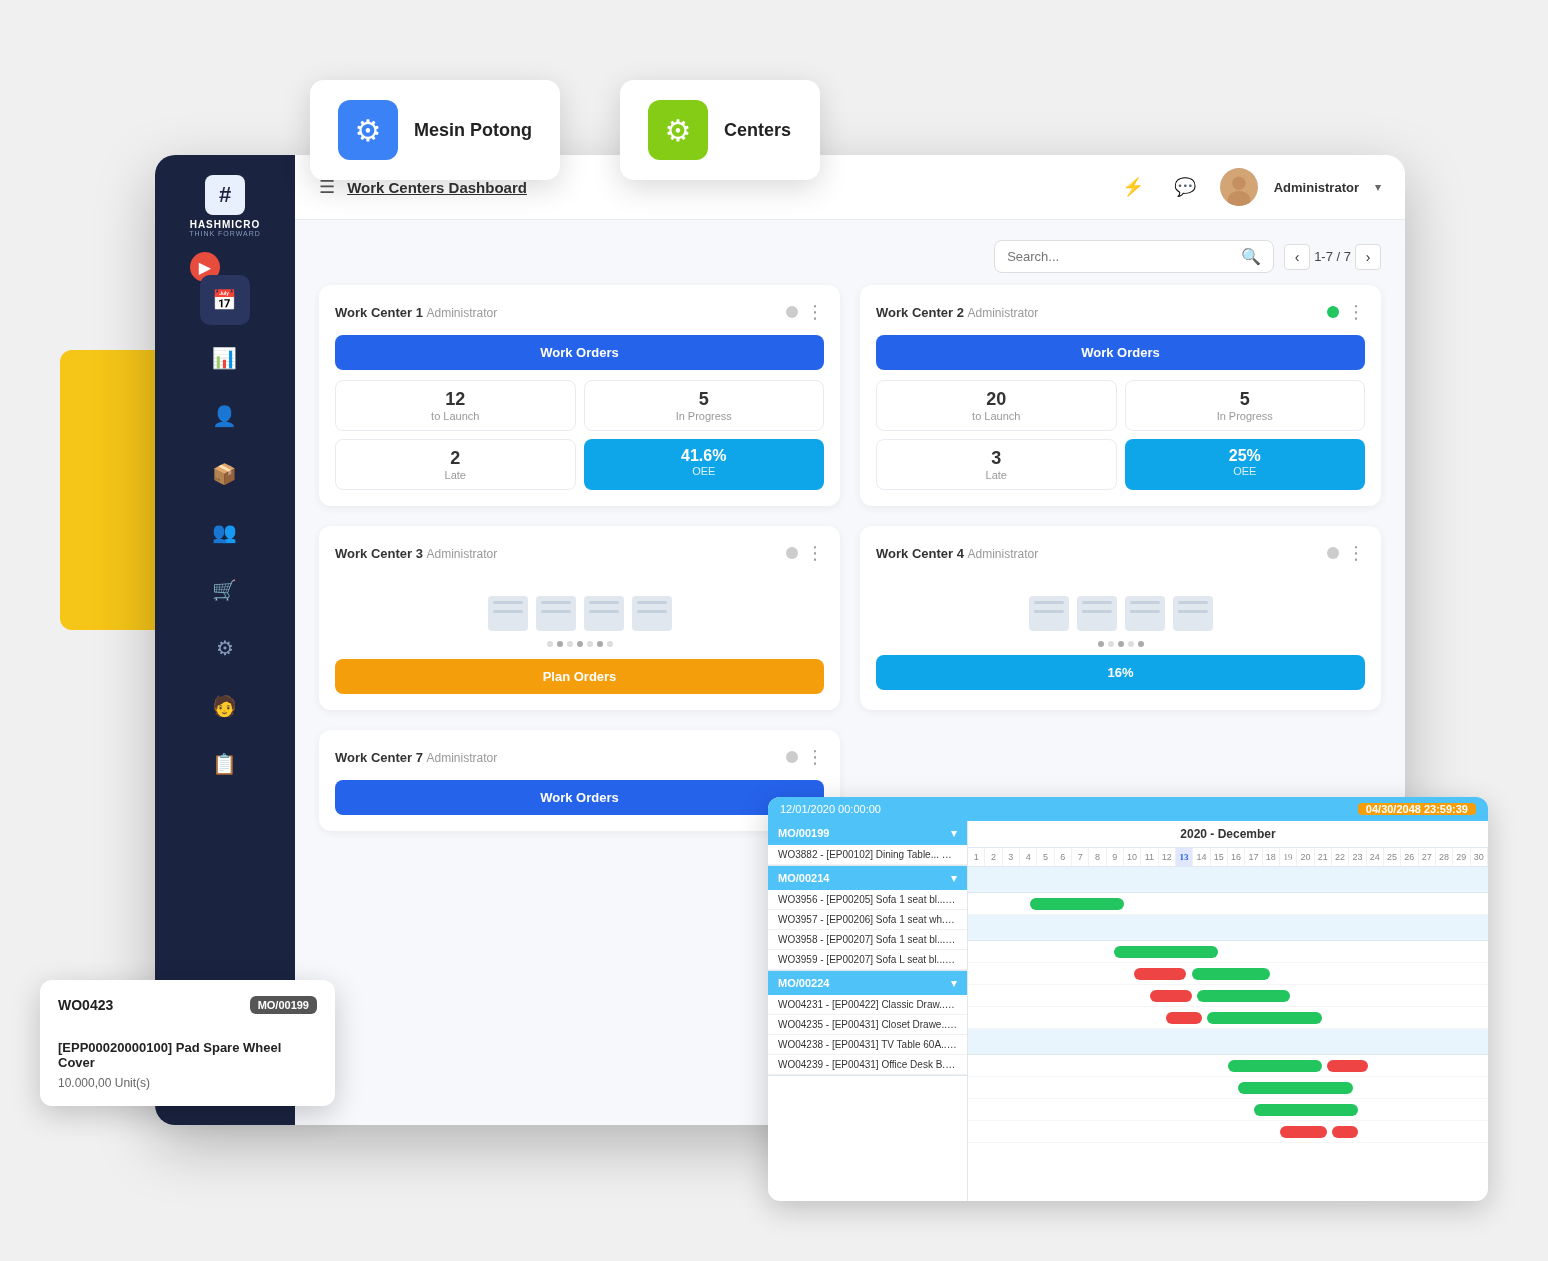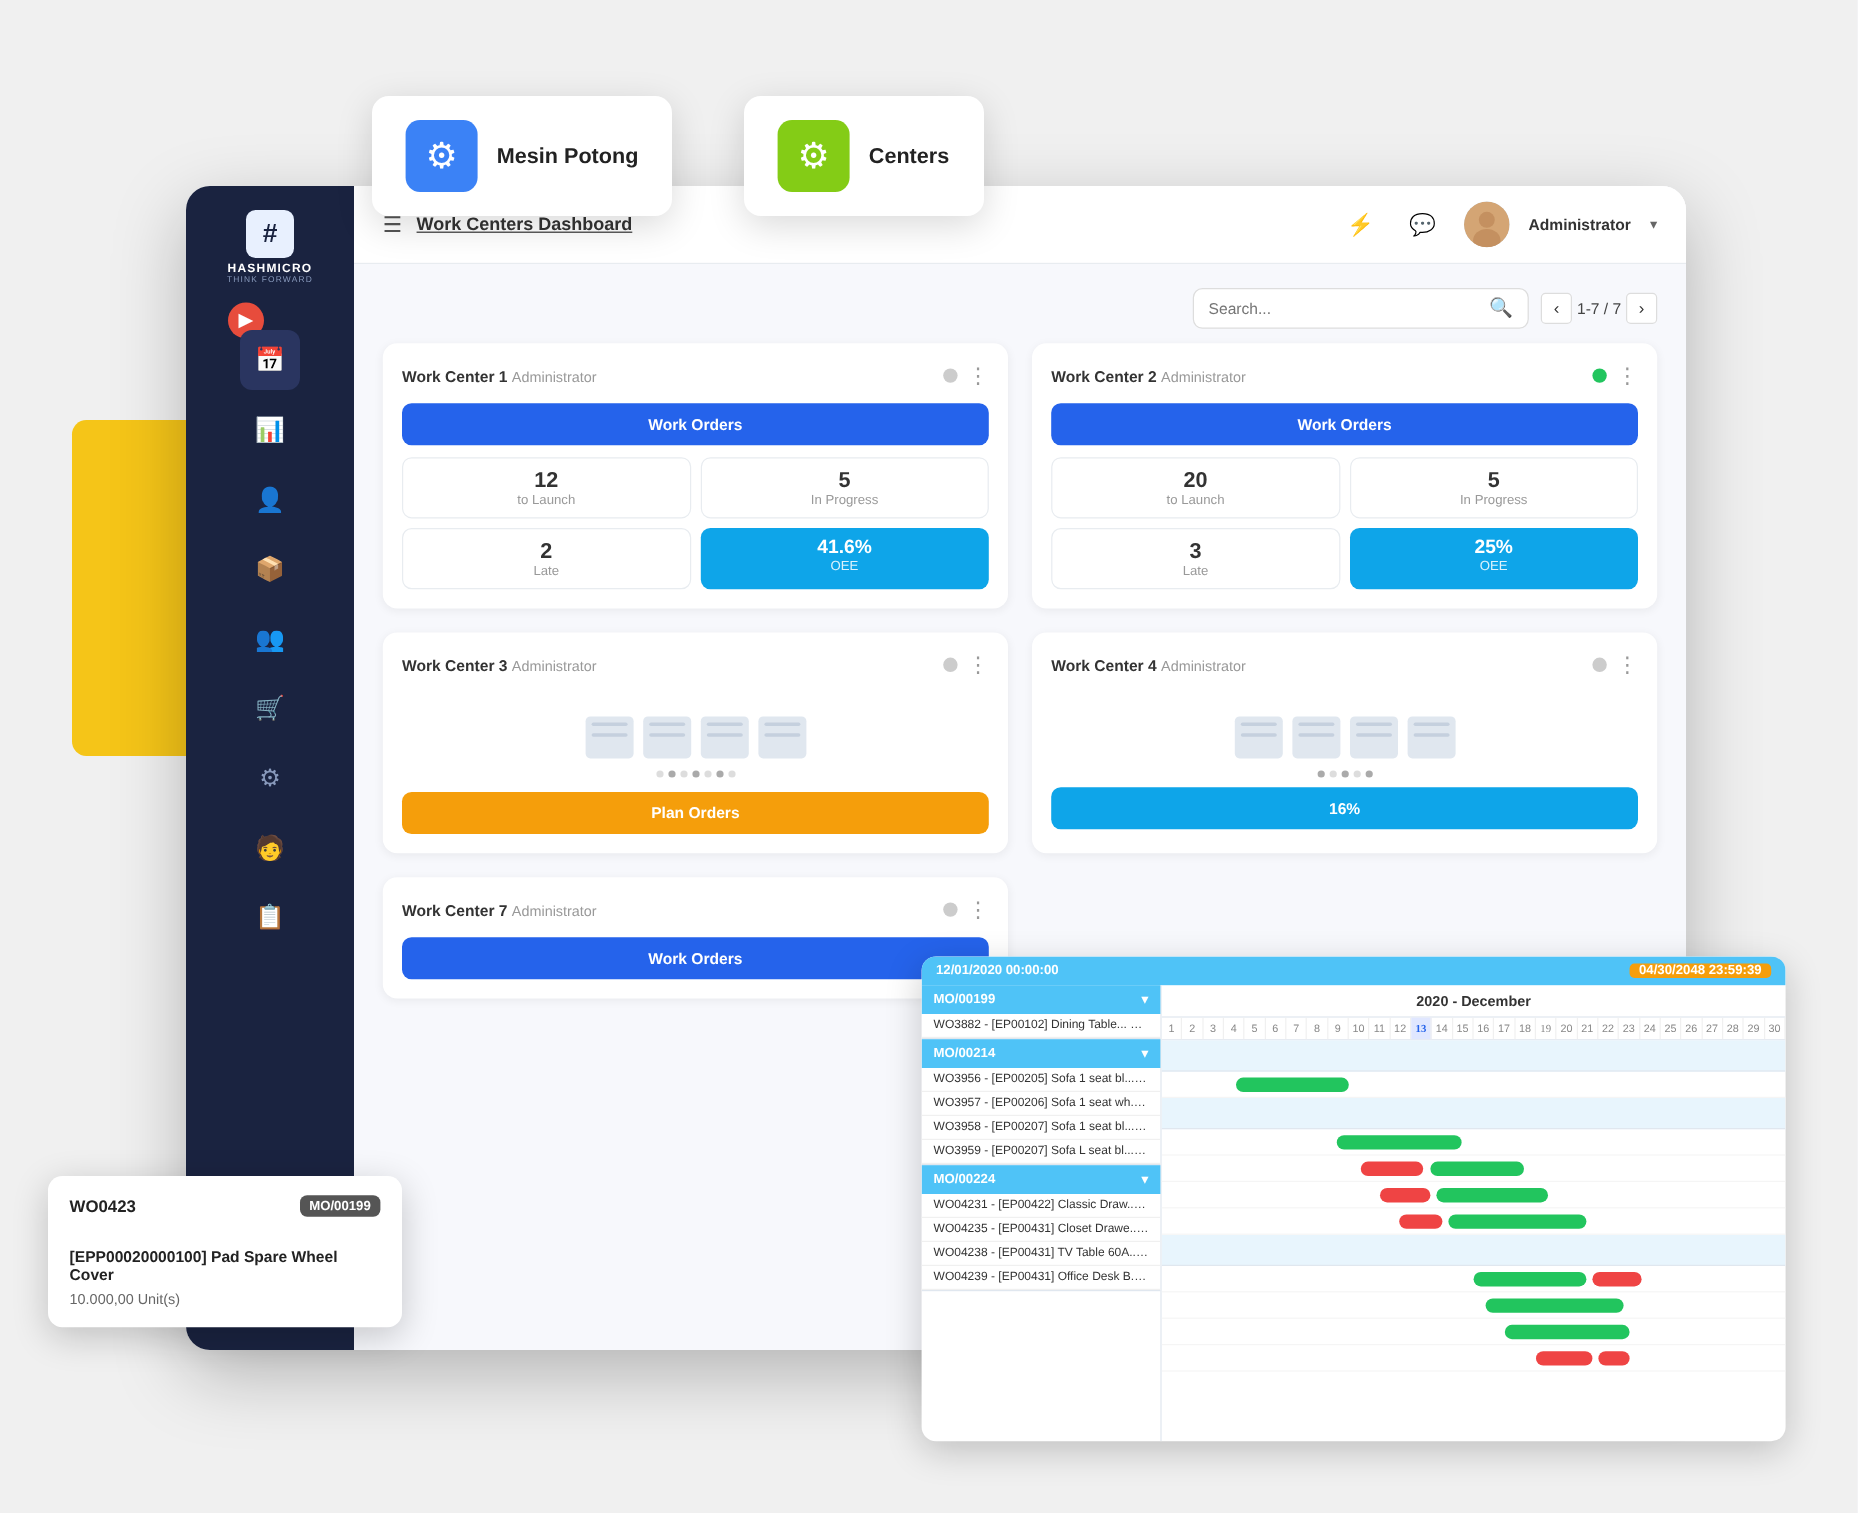--- a/index.html
+++ b/index.html
@@ -599,21 +599,21 @@
     .gantt-header-bar {
       display: flex;
       justify-content: space-between;
       background: #4fc3f7;
       padding: 6px 12px;
     }
 
     .gantt-header-label {
       font-size: 11px;
       color: #fff;
-      font-weight: 700;
+      font-weight: 400;
       text-align: center;
     }
 
     .gantt-header-date-right {
       font-size: 11px;
       color: #fff;
       font-weight: 600;
       background: #f59e0b;
       padding: 0 8px;
       border-radius: 4px;

